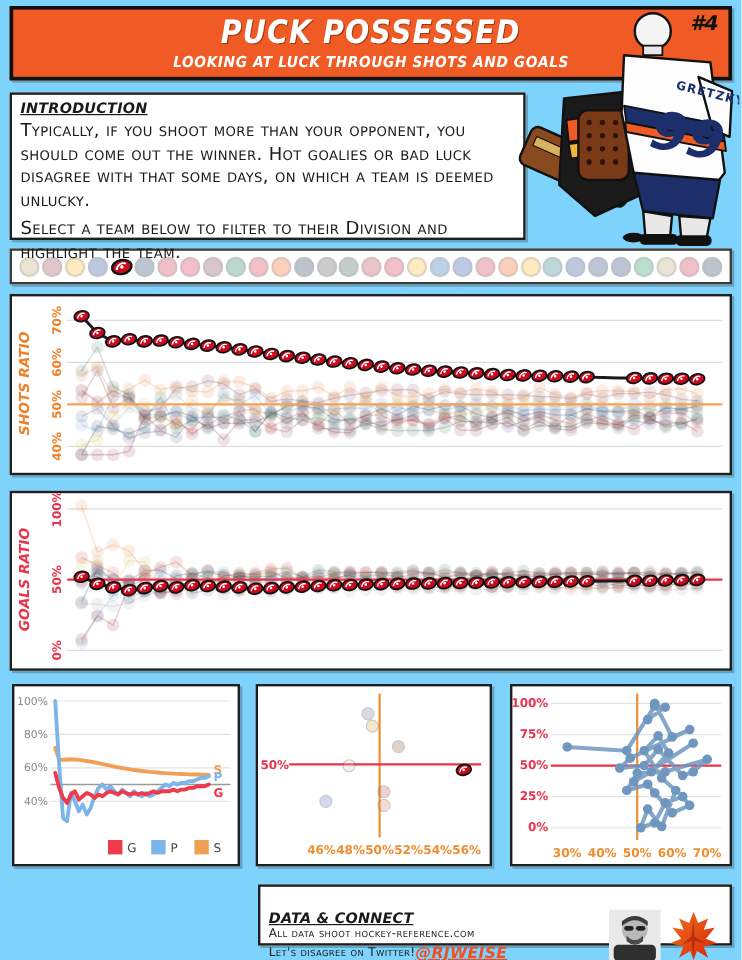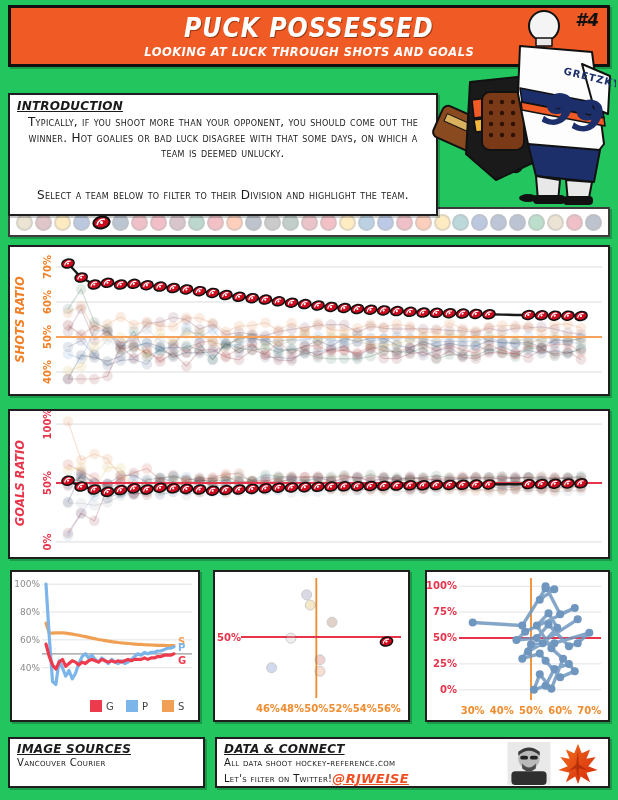--- a/index.html
+++ b/index.html
@@ -1,47 +1,47 @@
 <!DOCTYPE html>
 <html><head>
 <meta charset="utf-8">
 <style>
   html,body{margin:0;padding:0;background:#fff;}
-  .page{position:relative;width:618px;height:800px;background:#22c55e;overflow:hidden;
+  .page{position:relative;width:618px;height:800px;background:#7dd3fc;overflow:hidden;
         font-family:"DejaVu Sans",sans-serif;color:#1a1a1a;}
   .box{position:absolute;background:#fff;border:2px solid #1f1f1f;box-shadow:2px 2px 0 rgba(0,0,0,.22);box-sizing:border-box;}
   
   .hdr{left:8px;top:5px;width:602px;height:62px;border:3px solid #111;background:#f05a24;
        display:flex;flex-direction:column;align-items:center;justify-content:center;z-index:1;}
   .hdr-title{color:#fff;font-weight:bold;font-style:italic;font-size:27px;line-height:27px;
        letter-spacing:1px;transform:scaleX(.88);text-shadow:1px 1px 0 #9a3a10;}
   .hdr-sub{color:#fff;font-weight:bold;font-style:italic;font-size:12.5px;margin-top:3px;
        letter-spacing:.5px;transform:scaleX(.92);}
   .issue{position:absolute;top:2px;right:8px;color:#111;font-weight:bold;font-style:italic;font-size:17px;}
   .player{position:absolute;top:4px;right:2px;width:184px;height:201px;z-index:5;}
   
   .hand{font-variant:small-caps;letter-spacing:.3px;}
   .panel-h{font-weight:bold;font-style:italic;font-size:12px;text-decoration:underline;
        transform-origin:left;letter-spacing:.2px;}
   
-  .intro{left:8px;top:93px;width:430px;height:123px;padding:4px 7px;z-index:2;}
-  .intro p{margin:2px 0 0 0;font-size:12px;line-height:1.3;text-align:center;}
+  .intro{left:8px;top:77px;width:430px;height:123px;padding:4px 7px;z-index:2;}
+  .intro p{margin:2px 0 0 0;font-size:15px;line-height:1.3;}
   
   .strip{left:8px;top:207px;width:602px;height:30px;border-color:#3c3c3c;display:flex;
        align-items:center;justify-content:space-between;padding:0 6px;}
   .tlogo{width:17px;height:17px;border-radius:50%;flex:0 0 auto;cursor:pointer;box-sizing:border-box;}
   
   .shots{left:8px;top:245px;width:602px;height:151px;}
   .goals{left:8px;top:409px;width:602px;height:150px;}
   .c1{left:10px;top:570px;width:190px;height:152px;}
   .c2{left:213px;top:570px;width:197px;height:152px;}
   .c3{left:425px;top:570px;width:185px;height:152px;}
   
   .f1{left:8px;top:737px;width:197px;height:51px;padding:3px 7px;}
-  .f2{left:215px;top:737px;width:395px;height:51px;padding:3px 7px;display:flex;align-items:stretch;}
+  .f2{left:215px;top:737px;width:395px;height:51px;padding:19px 7px;display:flex;align-items:stretch;}
   .f2 .ftxt{flex:1;min-width:0;}
   .fline{font-size:10px;line-height:1.35;}
   .handle{color:#f04e23;font-weight:bold;font-style:italic;font-size:13px;margin-left:0;text-decoration:underline;}
   svg text{font-family:"DejaVu Sans",sans-serif;}
 </style>
 </head>
 <body>
 
 <div class="page">
 
@@ -90,21 +90,21 @@
       <rect x="132" y="193" width="28" height="7" rx="3" fill="#111"></rect>
     </g>
     <text x="131" y="70" font-size="10" font-weight="bold" fill="#1c2f6b" transform="rotate(14 131 70)" letter-spacing="1">GRETZKY</text>
     <text x="112" y="122" font-size="44" font-weight="bold" font-style="italic" fill="#1c2f6b" transform="rotate(12 130 100)">99</text>
     <ellipse cx="96" cy="194" rx="9" ry="4" fill="#111"></ellipse>
   </svg>
 
   <div class="box intro hand">
     <div class="panel-h">INTRODUCTION</div>
     <p>Typically, if you shoot more than your opponent, you should come out the winner. Hot goalies or bad luck disagree with that some days, on which a team is deemed unlucky.</p>
-    <p style="margin-top:26px">Select a team below to filter to their Division and highlight the team.</p>
+    <p style="margin-top:4px">Select a team below to filter to their Division and highlight the team.</p>
   </div>
 
   <div class="box strip" id="teamStrip">
       <div class="tlogo" style="background: rgb(181, 152, 90); opacity: 0.26; border: 2px solid rgba(0, 0, 0, 0.45);"></div>
       <div class="tlogo" style="background: rgb(140, 38, 51); opacity: 0.26; border: 2px solid rgba(0, 0, 0, 0.45);"></div>
       <div class="tlogo" style="background: rgb(252, 181, 20); opacity: 0.26; border: 2px solid rgba(0, 0, 0, 0.45);"></div>
       <div class="tlogo" style="background: rgb(0, 48, 135); opacity: 0.26; border: 2px solid rgba(0, 0, 0, 0.45);"></div>
       <svg width="19" height="19" viewBox="-9 -9 18 18" style="cursor: pointer;">
         <g transform="translate(0 0) rotate(-12)">
           <ellipse cx="0" cy="0" rx="7.75" ry="5.5" fill="#cc0a1e" stroke="#111" stroke-width="1.875"></ellipse>
@@ -1497,30 +1497,26 @@
           <circle cx="109.83333333333333" cy="53.57142857142857" r="4" fill="#6e96be"></circle>
           <circle cx="121.5" cy="41.14285714285714" r="4" fill="#6e96be"></circle>
           <circle cx="130.25" cy="55.64285714285714" r="4" fill="#6e96be"></circle>
           <circle cx="115.66666666666667" cy="71.17857142857142" r="4" fill="#6e96be"></circle>
           <circle cx="101.08333333333334" cy="79.46428571428572" r="4" fill="#6e96be"></circle>
           <circle cx="150.66666666666669" cy="47.35714285714286" r="4" fill="#6e96be"></circle>
         </g>
       </svg>
   </div>
 
-  <div class="box f1 hand">
-    <div class="panel-h">IMAGE SOURCES</div>
-    <div class="fline">Vancouver Courier</div>
-  </div>
   <div class="box f2 hand">
     <div class="ftxt">
       <div class="panel-h">DATA &amp; CONNECT</div>
       <div class="fline">All data shoot hockey-reference.com</div>
       <div class="fline" style="display:flex;align-items:center;">
-        <span>Let's filter on Twitter!</span>
+        <span>Let's disagree on Twitter!</span>
         <span class="handle">@RJWEISE</span>
       </div>
     </div>
     <svg width="44" height="43" viewBox="0 0 44 44" style="flex:0 0 auto;margin:0 4px;">
       <rect x="0" y="0" width="44" height="44" fill="#e9e9e9"></rect>
       <rect x="4" y="30" width="36" height="14" rx="4" fill="#2f2f2f"></rect>
       <circle cx="22" cy="17" r="11" fill="#b9b9b9"></circle>
       <path d="M11 14 Q22 4 33 14 L33 10 Q22 1 11 10 Z" fill="#3a3a3a"></path>
       <rect x="13" y="14" width="8" height="4" rx="2" fill="#222"></rect>
       <rect x="23" y="14" width="8" height="4" rx="2" fill="#222"></rect>

